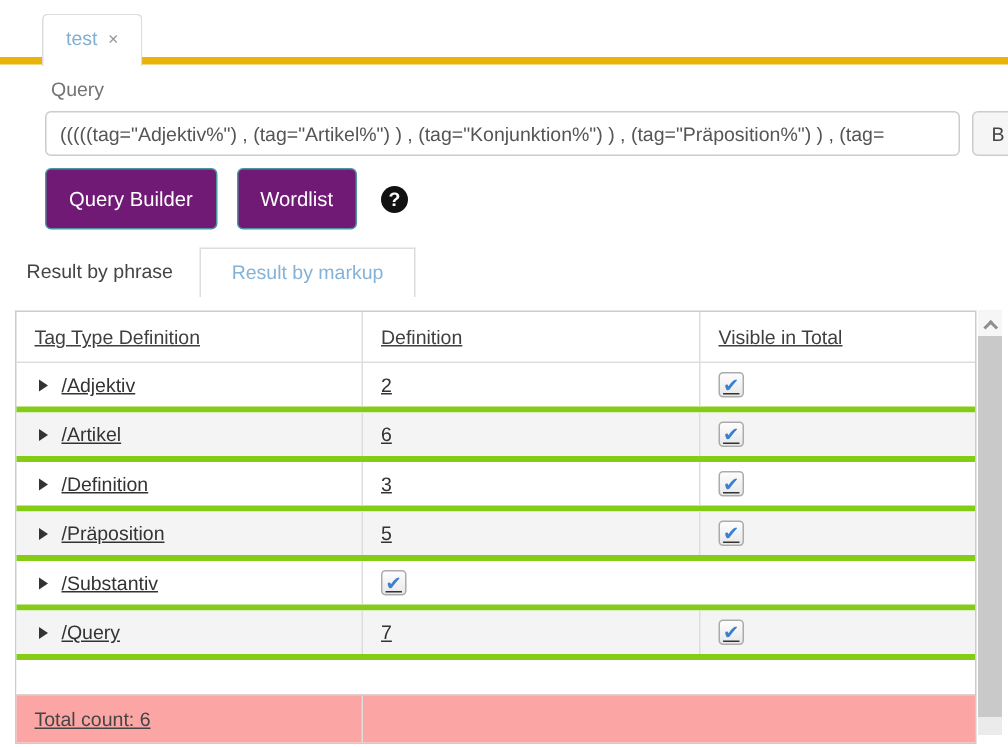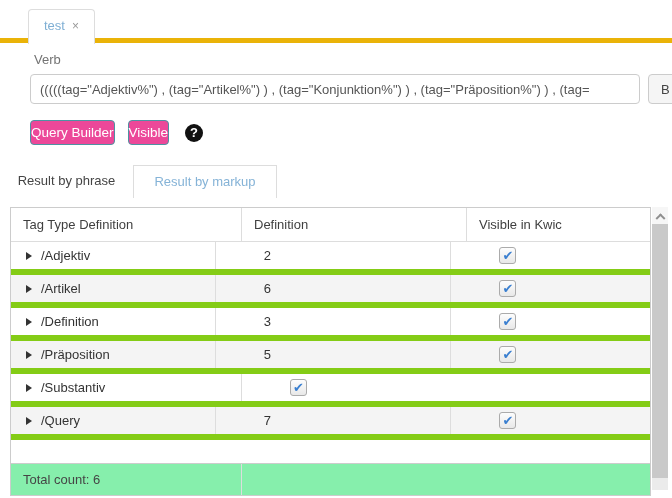--- a/index.html
+++ b/index.html
@@ -31,22 +31,22 @@
     white-space:nowrap; text-overflow:clip; outline:none;
   }
   .partial-btn {
     position:absolute; left:618px; top:0; height:30px; width:80px;
     border:1px solid #ccc; border-radius:4px; background:#f5f5f5;
     color:#444; font-size:13px; text-align:left; padding-left:12px;
     font-family:inherit; cursor:pointer;
   }
   .btn-row { margin-top:13px; height:31px; display:flex; align-items:center; }
   button.teal {
-    height:25px; padding:0 0; margin-right:13px;
-    background:#ec4899; color:#fff; border:1px solid #4d93a2; border-radius:4px;
+    height:41px; padding:0 15px; margin-right:13px;
+    background:#701a75; color:#fff; border:1px solid #4d93a2; border-radius:4px;
     font-size:13.5px; font-family:inherit; cursor:pointer;
   }
   .help-circle {
     width:18px; height:18px; border-radius:50%; background:#111; color:#fff;
     font-size:13px; font-weight:bold; display:flex; align-items:center;
     justify-content:center; margin-left:3px; cursor:pointer;
   }
 
   
   .result-tabs { margin-top:17px; height:33px; position:relative; }
@@ -57,43 +57,43 @@
   .rtab.phrase { left:0; width:133px; }
   .rtab.markup {
     left:133px; width:144px; background:#fff;
     border:1px solid #ddd; border-bottom:none; color:#85b3d7;
   }
 
   
   .table-area { position:absolute; left:10px; top:207px; width:658px; }
   .rtable { width:641px; border:1px solid #ccc; float:left; background:#fff; }
   .trow { display:flex; width:100%; }
-  .cell { padding:8px 4px 8px 12px; overflow:hidden; white-space:nowrap; }
+  .cell { padding:8px 4px 8px 12px; overflow:hidden; white-space:nowrap;text-decoration:underline; }
   .c1 { width:231px; border-right:1px solid #ddd; }
   .c2 { width:225px; border-right:1px solid #ddd; }
   .c3 { width:183px; }
   .thead .cell { color:#3f3f3f; padding-top:9px; padding-bottom:9px; }
   .thead { border-bottom:1px solid #ddd; }
-  .drow { border-bottom:6px solid #84cc16; height:33px; align-items:center;gap:36px; }
+  .drow { border-bottom:4px solid #84cc16; height:33px; align-items:center; }
   .drow.striped { background:#f4f4f4; }
   .drow .c1 { display:flex; align-items:center; padding-top:0; padding-bottom:0; height:100%; }
   .drow .c2 { display:flex; align-items:center; padding-top:0; padding-bottom:0; height:100%; color:#333; }
   .drow .c3 { display:flex; align-items:center; padding-top:0; padding-bottom:0; height:100%; }
   .expander {
     width:0; height:0; border-left:6px solid #333; border-top:4px solid transparent;
     border-bottom:4px solid transparent; margin:0 9px 0 3px; cursor:pointer; flex:none;
   }
   .checkbox {
     width:17px; height:17px; border:1px solid #ababab; border-radius:3px;
     background:linear-gradient(#fdfdfd,#e8e8e8); display:flex; align-items:center;
     justify-content:center; cursor:pointer;
   }
   .checkbox .check { color:#3a7fd0; font-size:13px; font-weight:bold; line-height:1; margin-top:-1px; }
   .filler-row { height:23px; background:#fff; }
-  .tfoot { border-top:1px solid #ccc; background:#86efac; height:32px; }
+  .tfoot { border-top:1px solid #ccc; background:#fca5a5; height:32px; }
   .tfoot .cell { color:#454545; display:flex; align-items:center; height:100%; padding-top:0; padding-bottom:0; }
 
   
   .vscroll { float:left; width:16px; height:283px; margin-left:1px; background:#ebebeb; }
   .sb-arrow {
     height:17px; background:#f6f6f6; display:flex; align-items:center;
     justify-content:center; cursor:pointer;
   }
   .sb-arrow .chev {
     width:7px; height:7px; border-left:2px solid #8f8f8f; border-top:2px solid #8f8f8f;
@@ -104,43 +104,43 @@
 </head>
 <body>
 
 <div class="top-tabbar">
   <div class="top-tab">
     <span class="t-label">test</span><span class="t-close">×</span>
   </div>
 </div>
 
 <div class="query-section">
-  <div class="query-label">Verb</div>
+  <div class="query-label">Query</div>
   <div class="query-row">
     <input class="query-input" type="text" value="(((((tag=&quot;Adjektiv%&quot;) , (tag=&quot;Artikel%&quot;) ) , (tag=&quot;Konjunktion%&quot;) ) , (tag=&quot;Präposition%&quot;) ) , (tag=" style="">
     <button class="partial-btn">B</button>
   </div>
   <div class="btn-row">
     <button class="teal">Query Builder</button>
-    <button class="teal">Visible</button>
+    <button class="teal">Wordlist</button>
     <div class="help-circle">?</div>
   </div>
 </div>
 
 <div class="result-tabs">
   <div class="rtab phrase">Result by phrase</div>
   <div class="rtab markup">Result by markup</div>
 </div>
 
 <div class="table-area">
   <div class="rtable">
     <div class="trow thead">
       <div class="cell c1">Tag Type Definition</div>
       <div class="cell c2">Definition</div>
-      <div class="cell c3">Visible in Kwic</div>
+      <div class="cell c3">Visible in Total</div>
     </div>
     <div id="table-body">
   <div class="trow drow">
     <div class="cell c1">
       <span class="expander"></span>
       <span class="tagname">/Adjektiv</span>
     </div>
     <div class="cell c2">2</div>
     <div class="cell c3">
       <span class="checkbox">

